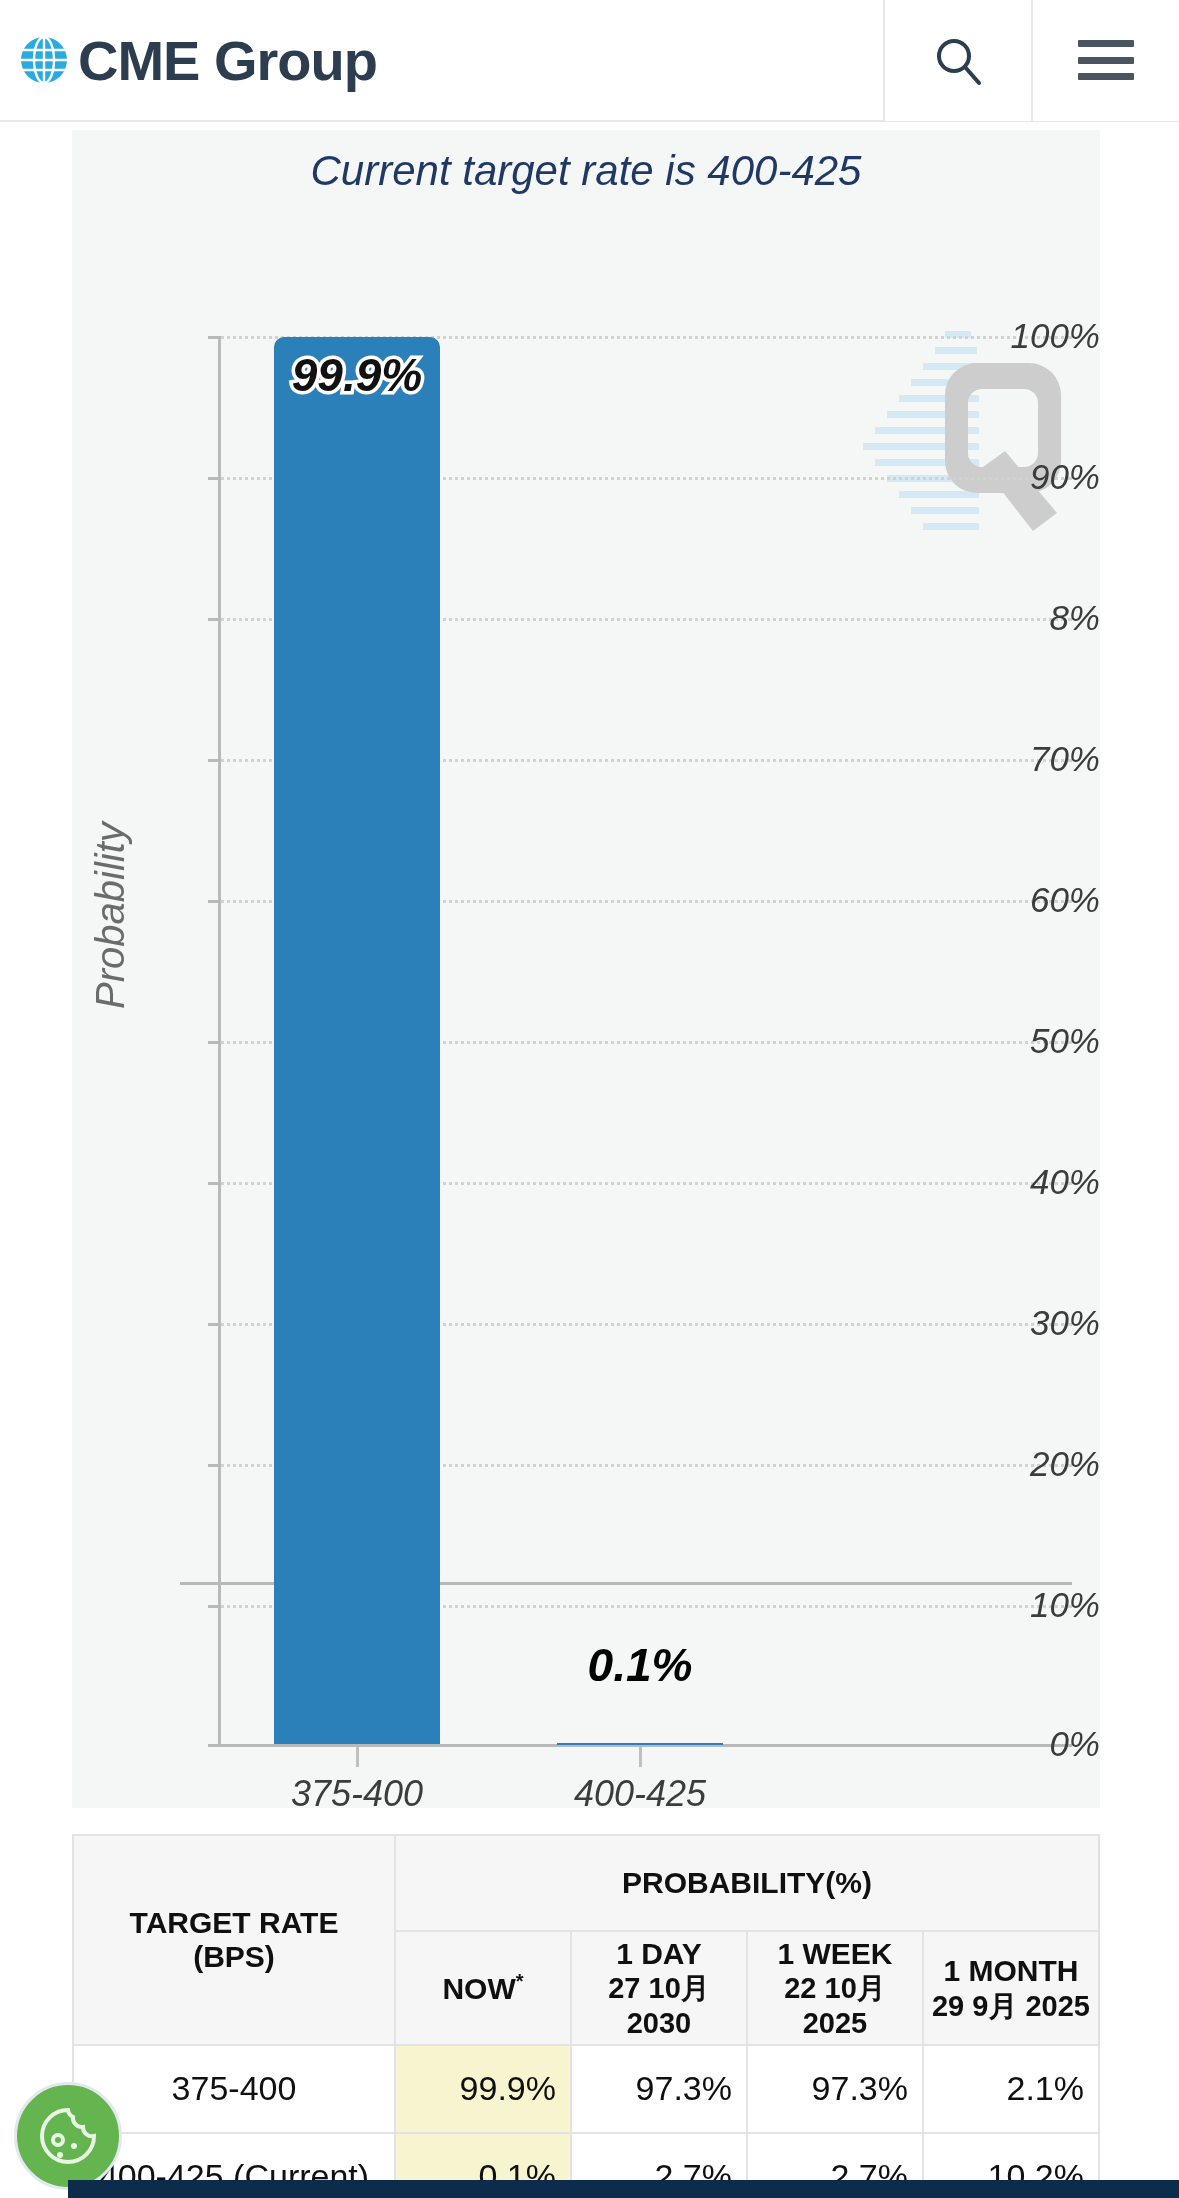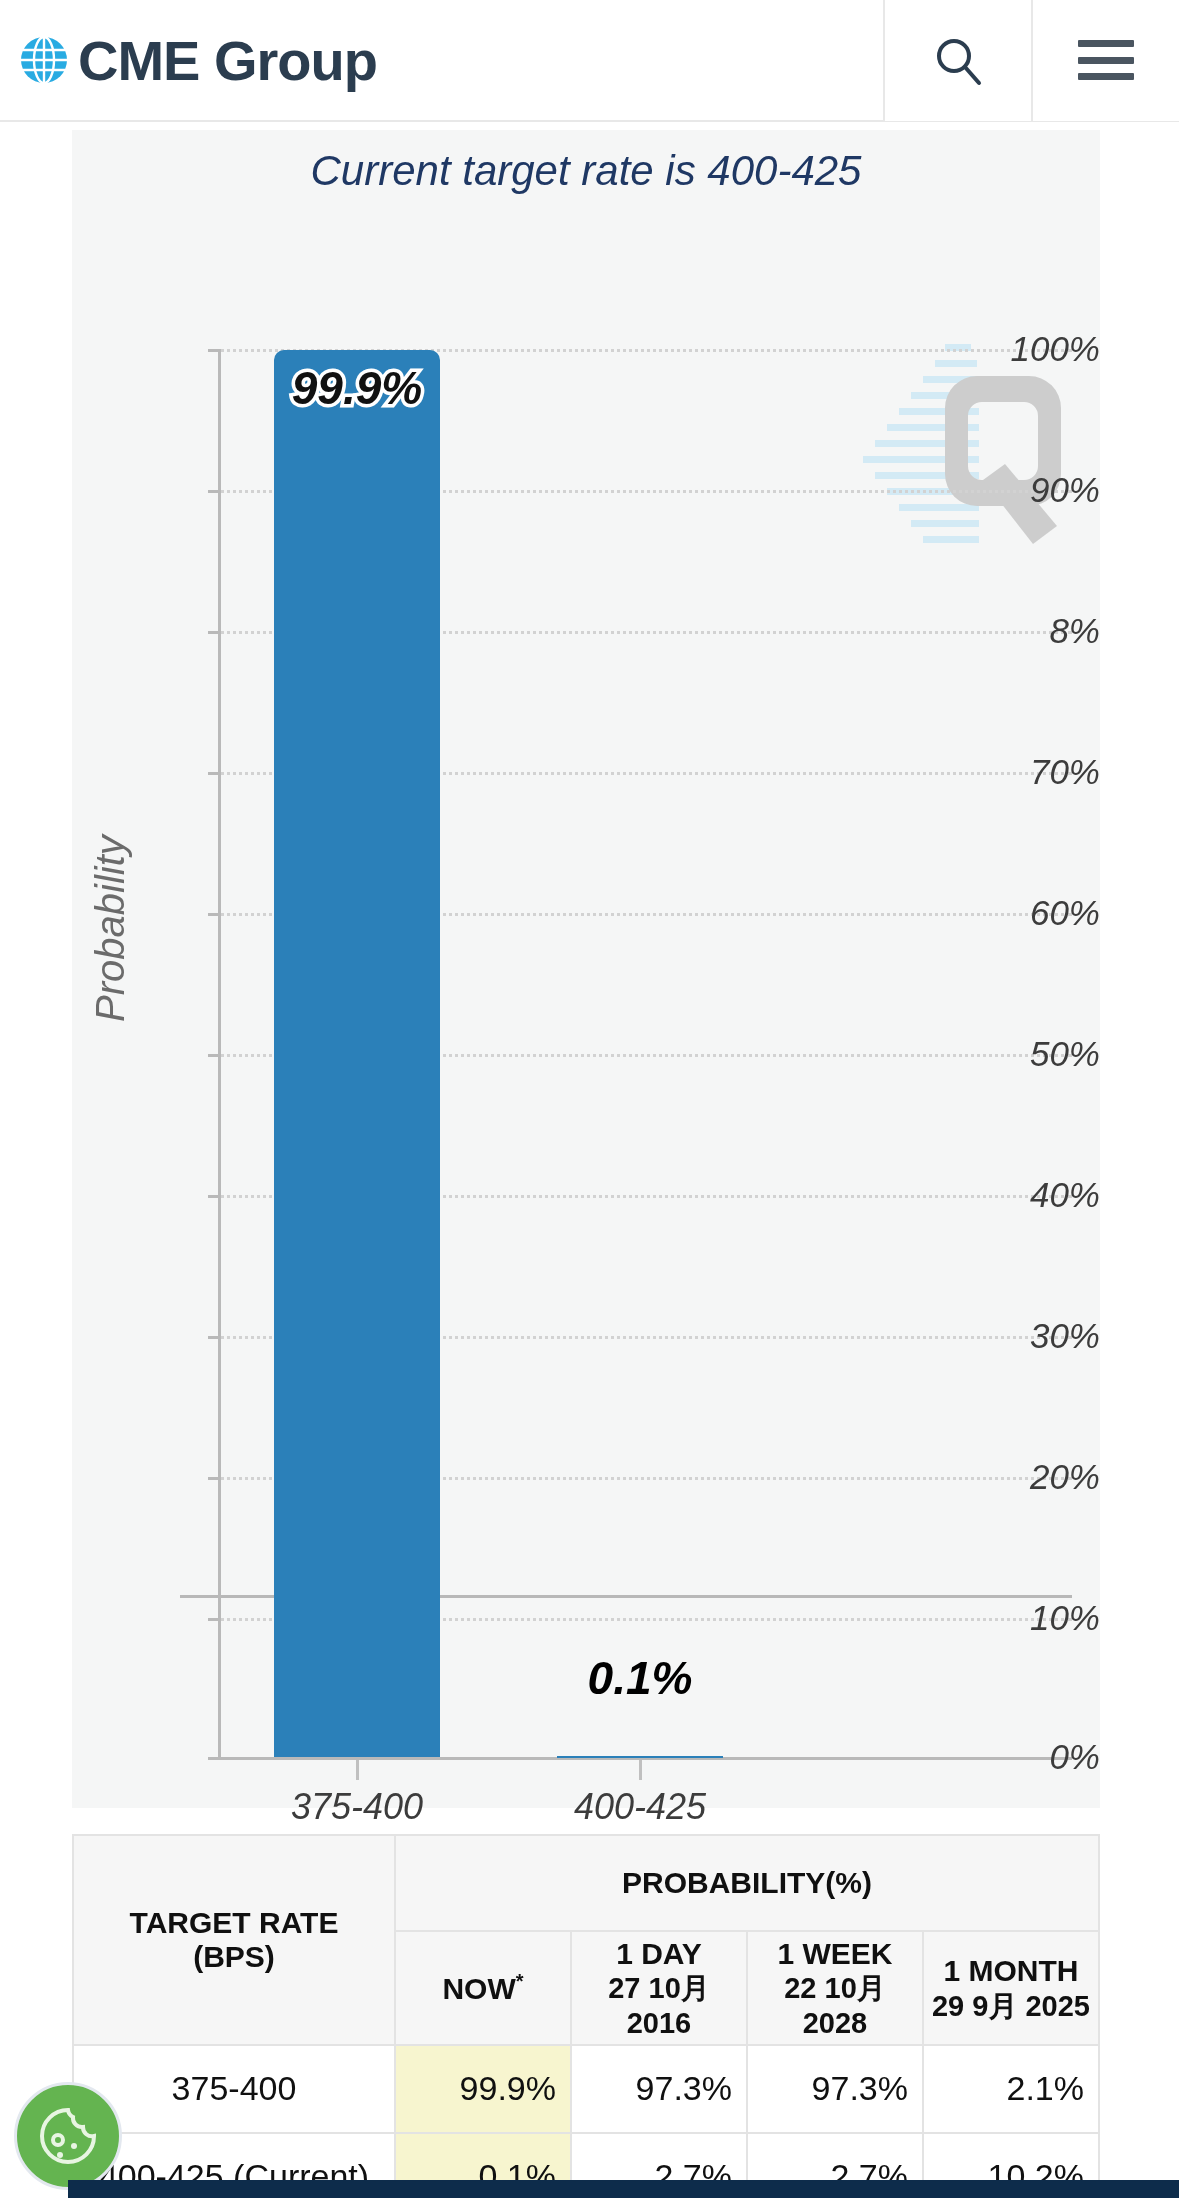--- a/index.html
+++ b/index.html
@@ -36,21 +36,21 @@
     position:absolute; left:72px; top:130px; width:1028px; height:1678px;
     background:#f5f6f6;
     font-style:italic;
   }
   .chart-title {
     position:absolute; left:0; top:17px; width:100%; text-align:center;
     font-size:42px; color:#1f3864; font-family:"Liberation Sans", sans-serif;
   }
 
   
-  .plot { position:absolute; left:0; top:16px; width:100%; height:100%; }
+  .plot { position:absolute; left:0; top:3px; width:100%; height:100%; }
 
   .ytick-label {
     position:absolute; right:0; transform:translateY(-50%);
     font-size:35px; color:#3c3c3c; text-align:right; width:160px;
     font-family:"Liberation Sans", sans-serif;
   }
   .gridline {
     position:absolute; left:148px; width:852px; height:0;
     border-top:3px dotted #d2d2d2;
   }
@@ -257,25 +257,25 @@
       <tr>
         <th class="th-target" rowspan="2">TARGET RATE (BPS)</th>
         <th class="th-prob" colspan="4">PROBABILITY(%)</th>
       </tr>
       <tr>
         <th class="th-sub" style="width:160px">
           <span>NOW</span><sup>*</sup>
         </th>
         <th class="th-sub" style="width:182px">
           <span>1 DAY</span>
-          <span class="sub-date">27 10月 2016</span>
+          <span class="sub-date">27 10月 2030</span>
         </th>
         <th class="th-sub" style="width:182px">
           <span>1 WEEK</span>
-          <span class="sub-date">22 10月 2028</span>
+          <span class="sub-date">22 10月 2025</span>
         </th>
         <th class="th-sub" style="width:182px">
           <span>1 MONTH</span>
           <span class="sub-date">29 9月 2025</span>
         </th>
       </tr>
     </thead>
     <tbody>
       <tr>
         <td class="rate-cell">375-400</td>

